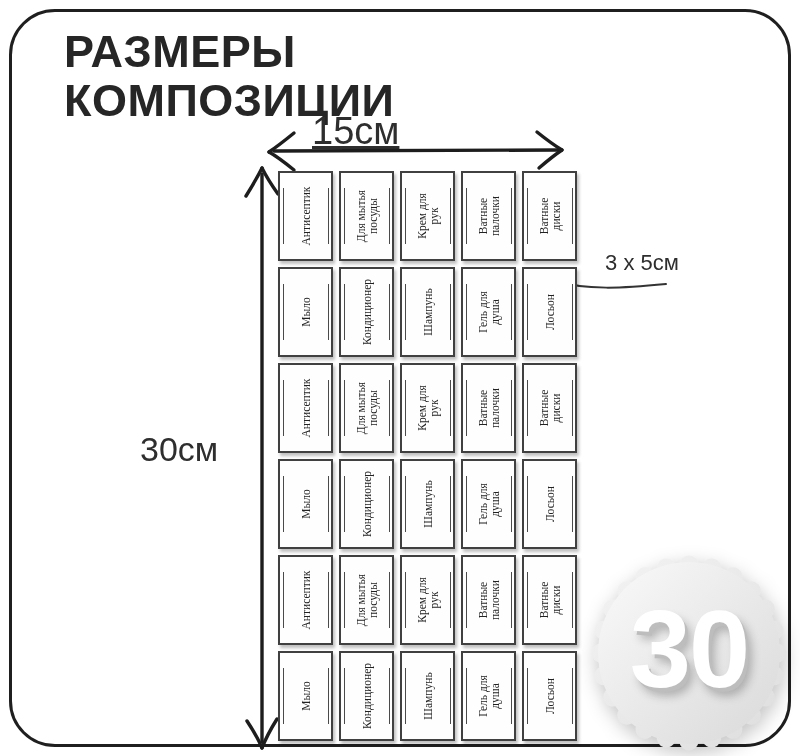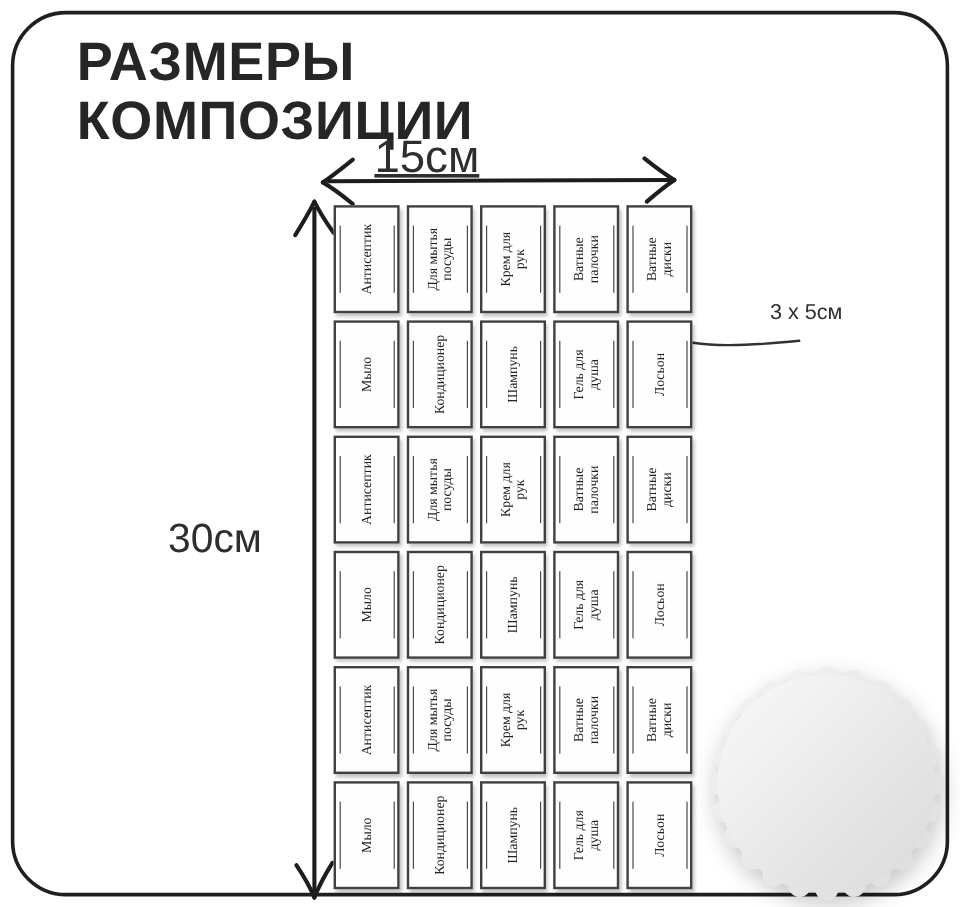--- a/index.html
+++ b/index.html
@@ -18,22 +18,22 @@
   }
   .dim-width{
     position:absolute;left:312px;top:110px;width:200px;text-align:left;
     font-size:38px;color:#2e2e2e;text-decoration:underline;
   }
   .dim-height{
     position:absolute;left:140px;top:430px;width:108px;text-align:left;
     font-size:34px;color:#2e2e2e;
   }
   .dim-cell{
-    position:absolute;left:582px;top:250px;width:120px;text-align:right;
-    font-size:18px;color:#2e2e2e;
+    position:absolute;left:582px;top:250px;width:120px;text-align:center;
+    font-size:22px;color:#2e2e2e;
   }
   .overlay{position:absolute;left:0;top:0;pointer-events:none;}
   .grid{
     position:absolute;left:278px;top:171px;
     display:grid;grid-template-columns:repeat(5,55px);grid-auto-rows:90px;
     column-gap:6px;row-gap:6px;
   }
   .card{
     position:relative;background:#fefefe;border:2px solid #404040;
     box-shadow:2px 3px 3px rgba(0,0,0,.25);box-sizing:border-box;
@@ -342,14 +342,15 @@
       </linearGradient>
       <linearGradient id="bgrad2" x1="0" y1="0" x2="1" y2="1">
         <stop offset="0" stop-color="#f3f3f3"></stop>
         <stop offset="1" stop-color="#dedede"></stop>
       </linearGradient>
     </defs>
     <circle cx="107" cy="107" r="88" fill="none" stroke="url(#bgrad2)" stroke-width="19" stroke-dasharray="0.1 22.9" stroke-linecap="round"></circle>
     <circle cx="107" cy="107" r="91" fill="url(#bgrad)"></circle>
   </svg>
   <div class="badge-inner">
+    <div class="badge-number">30</div>
   </div>
 </div>
 
 </body></html>

